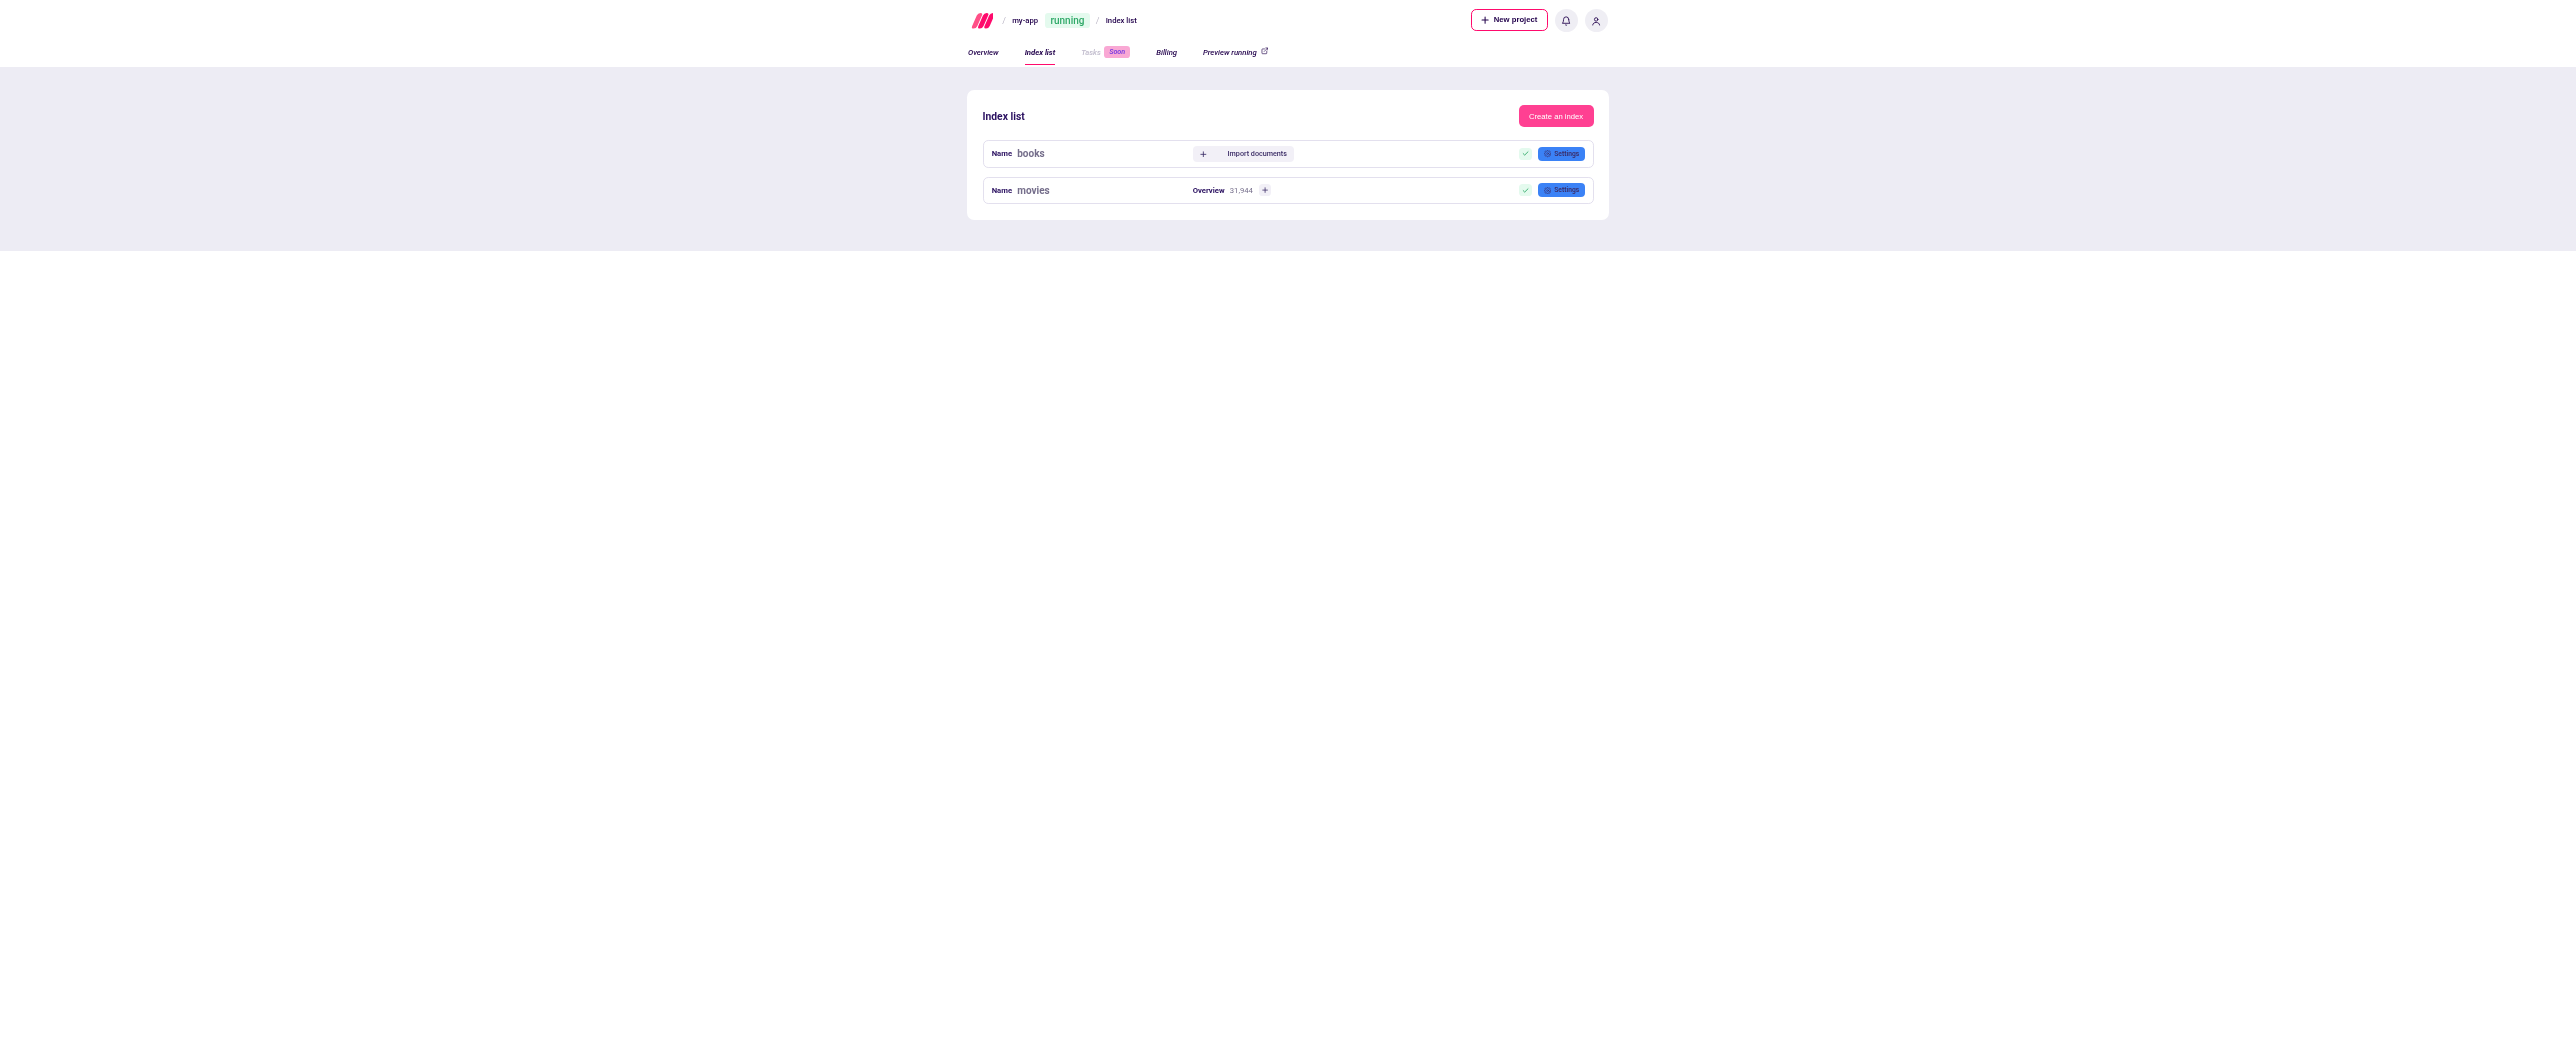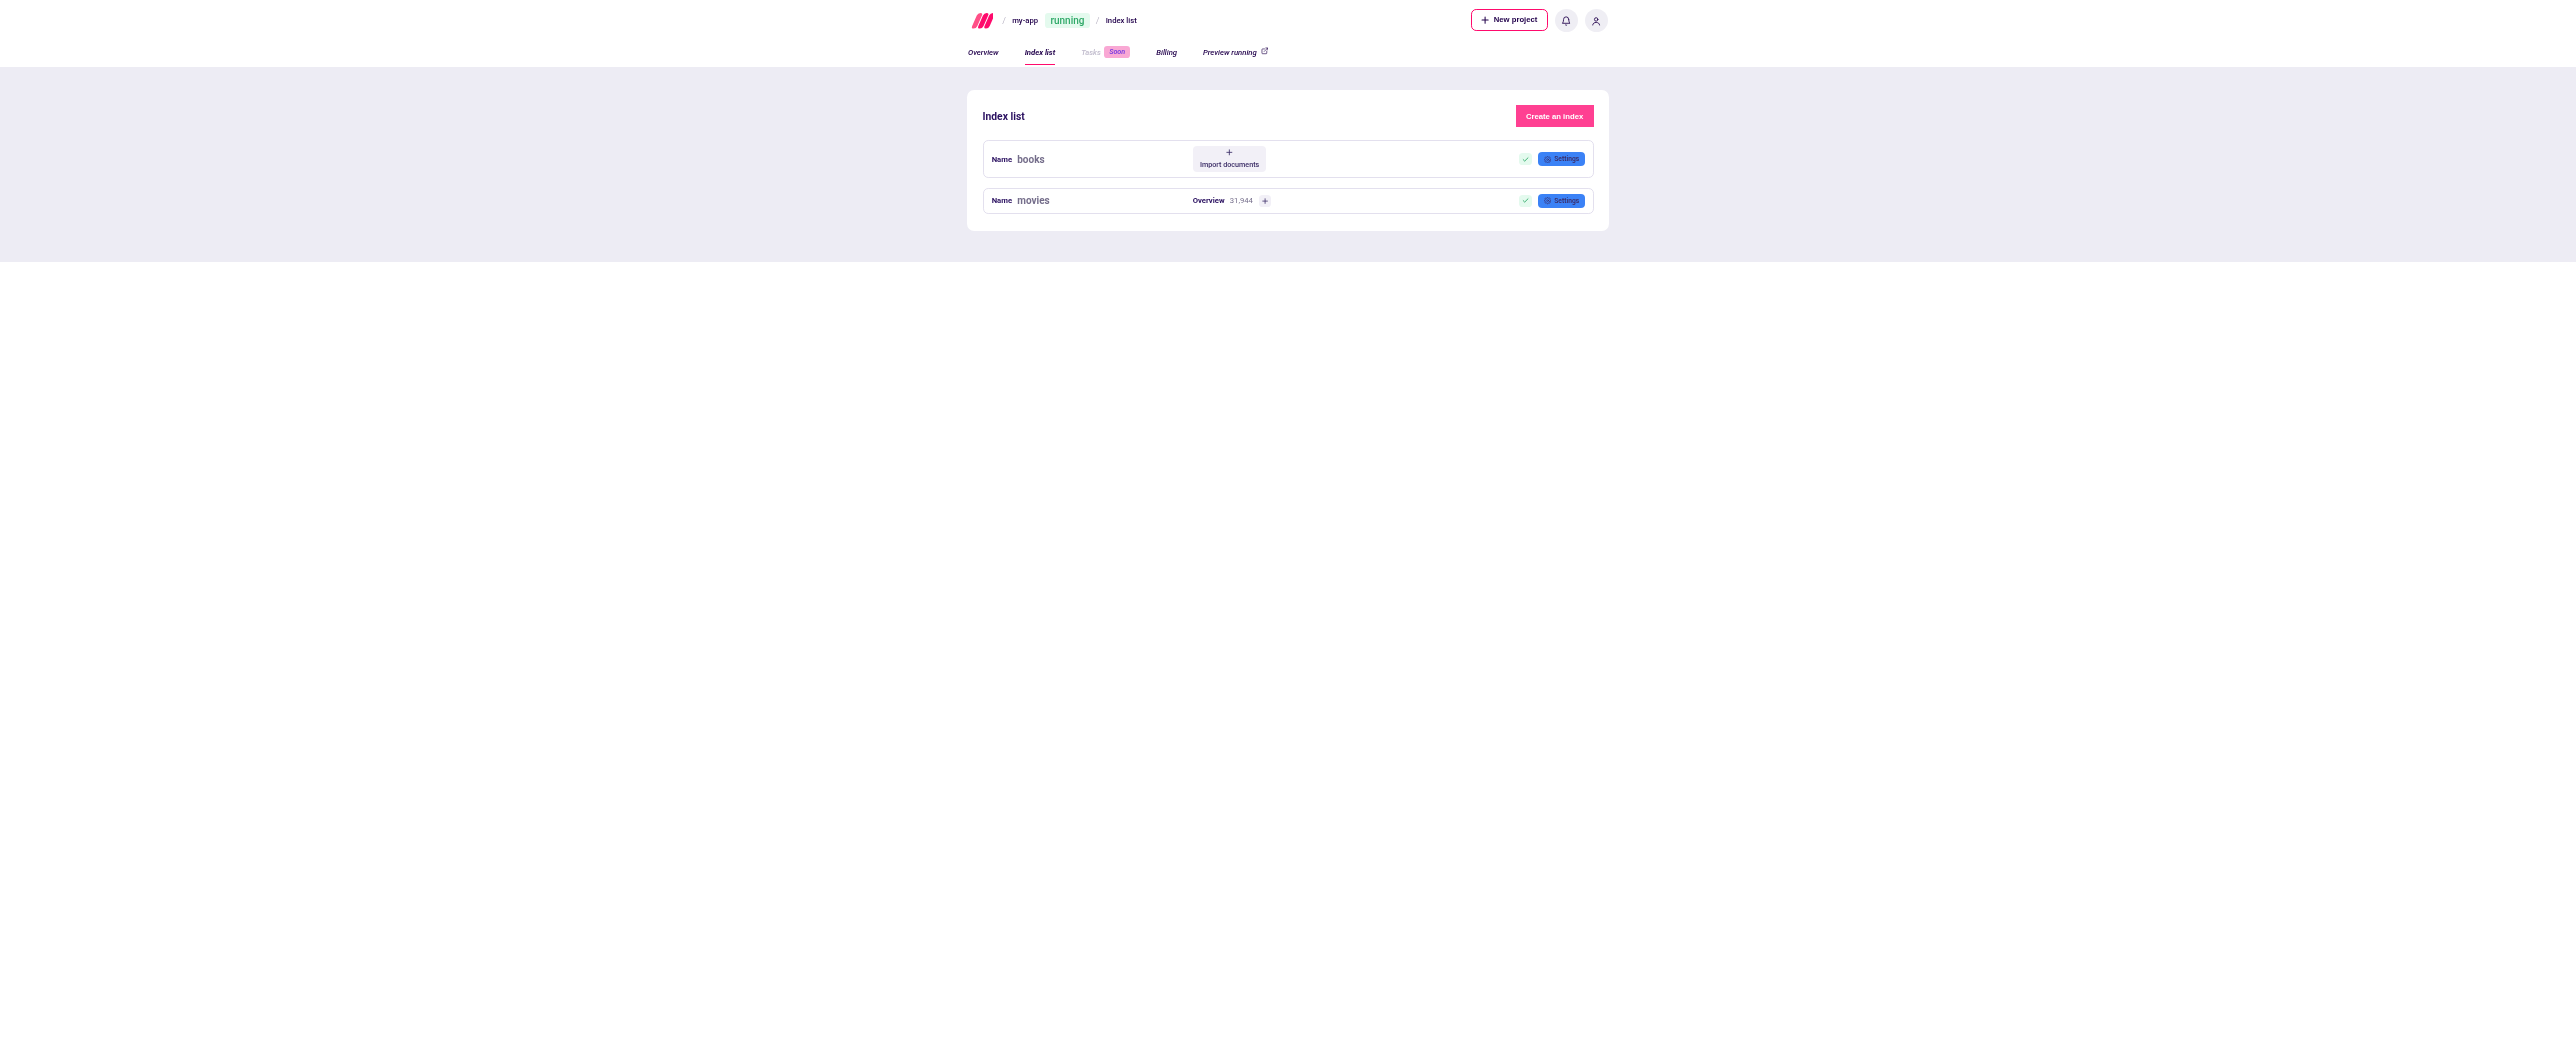--- a/index.html
+++ b/index.html
@@ -146,25 +146,25 @@
     margin-bottom: 13.4px;
   }
   .card-title {
     font-size: 10.3px;
     font-weight: 700;
     color: #2a1060;
   }
   .btn-primary {
     background: #ff4092;
     color: #fff;
-    font-weight: 700;
+    font-weight: 400;
     font-size: 7.7px;
     border: none;
     padding: 6.2px 10.3px;
-    border-radius: 0;
+    border-radius: 5px;
     cursor: pointer;
   }
 
   
   .index-row {
     border: 0.5px solid #e3e0ee;
     border-radius: 5.2px;
     padding: 5.2px 7.2px 5.2px 8.2px;
     display: flex;
     align-items: center;
@@ -193,29 +193,28 @@
 
   .row-center {
     display: flex;
     align-items: center;
     gap: 5.2px;
     flex: 1;
   }
   .import-chip {
     display: inline-flex;
     align-items: center;
-    gap: 4px;
+    gap: 21px;
     background: #f2f0f7;
     color: #3b2c66;
     font-weight: 500;
     font-size: 7.2px;
     padding: 3.1px 7.2px;
     border-radius: 4.1px;
     cursor: pointer;
-    flex-direction: column;
   }
   .import-chip svg { display: block; }
 
   .docs-label {
     font-weight: 700;
     color: #2a1060;
     font-size: 7.7px;
   }
   .docs-count {
     color: #756e8b;

